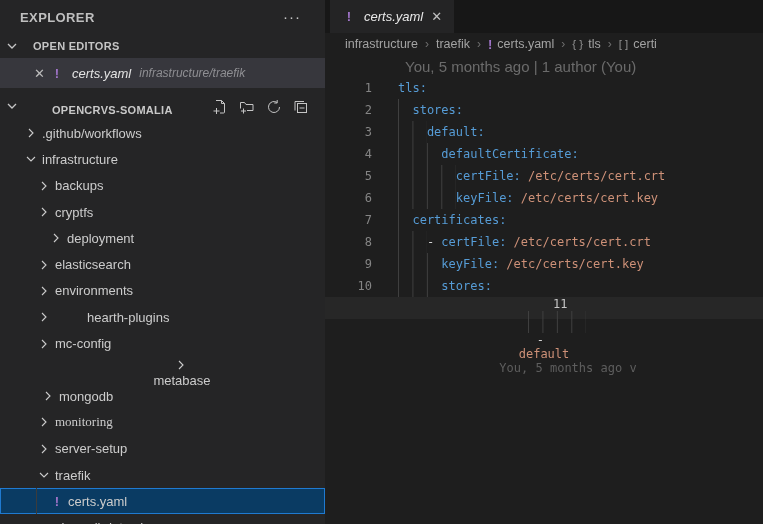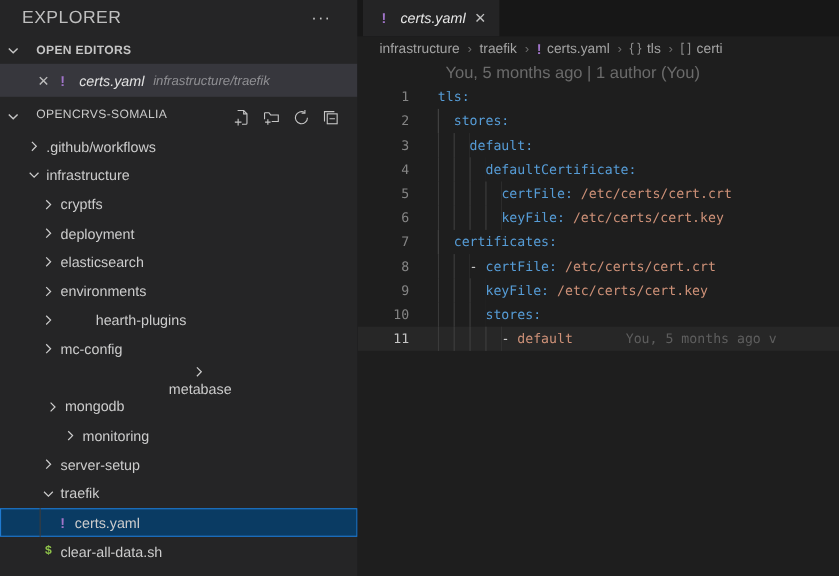--- a/index.html
+++ b/index.html
@@ -3,32 +3,32 @@
 <meta charset="utf-8">
 <style>
   * { margin:0; padding:0; box-sizing:border-box; }
   html,body { width:763px; height:524px; overflow:hidden; background:#1e1e1e; }
   body { font-family:"Liberation Sans", sans-serif; color:#cccccc; }
   .app { display:flex; width:763px; height:524px; }
 
   
   .sidebar { width:325px; height:524px; background:#252526; flex:none; display:flex; flex-direction:column; overflow:hidden; }
   .sidebar-header { height:34px; display:flex; align-items:center; justify-content:space-between; padding:0 24px 0 20px; flex:none; }
-  .sidebar-title { font-size:16px; color:#bfbfbf; letter-spacing:.4px; }
+  .sidebar-title { font-size:13px; color:#bfbfbf; letter-spacing:.4px;font-weight:bold; }
   .more-actions { color:#c5c5c5; font-size:15px; letter-spacing:1px; cursor:pointer; line-height:8px; }
   .sec-header { height:24px; display:flex; align-items:center; font-size:11px; font-weight:bold; color:#c5c5c5; padding-left:4px; flex:none; }
   .sec-header .chev { width:16px; height:16px; flex:none; display:flex; align-items:center; justify-content:center; }
   .sec-title { letter-spacing:.3px; margin-left:13px; white-space:nowrap; }
   .oe-row { height:30px; background:#37373d; display:flex; align-items:center; padding-left:34px; flex:none; cursor:pointer; }
   .oe-close { width:16px; color:#bdbdbd; font-size:13px; flex:none; }
   .yaml-ico { color:#a074c9; font-weight:bold; font-size:13px; font-style:normal; width:14px; text-align:center; flex:none; }
   .oe-name { font-style:italic; color:#e3e3e3; font-size:13px; margin-left:8px; }
   .oe-path { font-style:italic; color:#8f8f93; font-size:12px; margin-left:8px; white-space:nowrap; }
   .ws-header { height:26px; margin-top:6px; display:flex; align-items:center; padding-left:4px; padding-right:16px; flex:none; }
-  .ws-left { display:flex; align-items:flex-start; font-size:11px; font-weight:normal; color:#c9c9c9; flex:1; min-width:0; }
+  .ws-left { display:flex; align-items:flex-end; font-size:11px; font-weight:bold; color:#c9c9c9; flex:1; min-width:0;gap:19px; }
   .ws-actions { display:flex; align-items:center; gap:11px; flex:none; }
   .ws-actions svg { display:block; cursor:pointer; }
   .tree { flex:1; overflow:hidden; position:relative; }
   .tree-row { height:26.3px; display:flex; align-items:center; font-size:13px; color:#cccccc; cursor:pointer; position:relative; }
   .tree-row .chev { width:16px; height:16px; flex:none; display:flex; align-items:center; justify-content:center; }
   .tree-row .ficon { width:16px; flex:none; text-align:center; }
   .tree-label { margin-left:3px; white-space:nowrap; }
   .tree-row.selected { background:#0a3b63; outline:1px solid #1f7ad1; outline-offset:-1px; }
   .tree-guide { position:absolute; left:36px; top:0; bottom:0; width:1px; background:#3c3c3c; }
   .shell-ico { color:#8dc149; font-weight:bold; font-size:11px; }
@@ -40,21 +40,21 @@
   .tab-name { font-style:italic; font-size:13px; color:#e8e8e8; }
   .tab-close { color:#c0c0c0; font-size:13px; }
   .breadcrumb { height:22px; display:flex; align-items:center; padding-left:20px; font-size:12.5px; color:#a3a3a3; flex:none; white-space:nowrap; overflow:hidden; }
   .bc-sep { color:#6e6e6e; margin:0 7px; font-size:12px; }
   .bc-sym { color:#8f8f8f; margin-right:5px; font-size:11.5px; }
   .breadcrumb .yaml-ico { margin-right:5px; width:auto; }
   .bc-item { cursor:pointer; }
   .authors-lens { height:22px; display:flex; align-items:center; padding-left:80px; font-size:15px; color:#6b6b6b; flex:none; cursor:pointer; }
   .code { flex:1; font-family:"DejaVu Sans Mono", monospace; font-size:12px; overflow:hidden; }
   .code-line { height:22px; display:flex; align-items:center; white-space:pre; }
-  .code-line.current { background:rgba(255,255,255,0.045); }
+  .code-line.current { background:rgba(255,255,255,0.045);flex-direction:column; }
   .ln { width:47px; text-align:right; color:#858585; flex:none; font-size:12px; }
   .code-line.current .ln { color:#c6c6c6; }
   .ind { display:inline-block; height:22px; margin-left:26px; flex:none;
          background:linear-gradient(to right,#404040 1px,transparent 1px) repeat-x; background-size:2ch 100%; }
   .ind.w0 { margin-left:26px; background:none; }
   .tok-k { color:#569cd6; }
   .tok-v { color:#ce9178; }
   .tok-p { color:#d4d4d4; }
   .inline-blame { color:#5e5e5e; margin-left:48px; }
 </style>
@@ -141,23 +141,31 @@
             </svg>
           </span>
           <span class="tree-label">infrastructure</span>
         </div>
         <div class="tree-row" style="padding-left: 36px;">
           <span class="chev">
             <svg width="16" height="16" viewBox="0 0 16 16">
               <path d="M6 4l4 4-4 4" stroke="#cccccc" stroke-width="1.1" fill="none"></path>
             </svg>
           </span>
+          <span class="tree-label">backups</span>
+        </div>
+        <div class="tree-row" style="padding-left: 36px;">
+          <span class="chev">
+            <svg width="16" height="16" viewBox="0 0 16 16">
+              <path d="M6 4l4 4-4 4" stroke="#cccccc" stroke-width="1.1" fill="none"></path>
+            </svg>
+          </span>
           <span class="tree-label">cryptfs</span>
         </div>
-        <div class="tree-row" style="padding-left: 36px;">
+        <div class="tree-row" style="padding-left: 48px;">
           <span class="chev">
             <svg width="16" height="16" viewBox="0 0 16 16">
               <path d="M6 4l4 4-4 4" stroke="#cccccc" stroke-width="1.1" fill="none"></path>
             </svg>
           </span>
           <span class="tree-label">deployment</span>
         </div>
         <div class="tree-row" style="padding-left: 36px;">
           <span class="chev">
             <svg width="16" height="16" viewBox="0 0 16 16">
@@ -199,21 +207,21 @@
           <span class="tree-label">metabase</span>
         </div>
         <div class="tree-row" style="padding-left: 40px;">
           <span class="chev">
             <svg width="16" height="16" viewBox="0 0 16 16">
               <path d="M6 4l4 4-4 4" stroke="#cccccc" stroke-width="1.1" fill="none"></path>
             </svg>
           </span>
           <span class="tree-label">mongodb</span>
         </div>
-        <div class="tree-row" style="padding-left: 56px;">
+        <div class="tree-row" style="padding-left: 36px; font-family: Liberation Serif, serif;">
           <span class="chev">
             <svg width="16" height="16" viewBox="0 0 16 16">
               <path d="M6 4l4 4-4 4" stroke="#cccccc" stroke-width="1.1" fill="none"></path>
             </svg>
           </span>
           <span class="tree-label">monitoring</span>
         </div>
         <div class="tree-row" style="padding-left: 36px;">
           <span class="chev">
             <svg width="16" height="16" viewBox="0 0 16 16">

